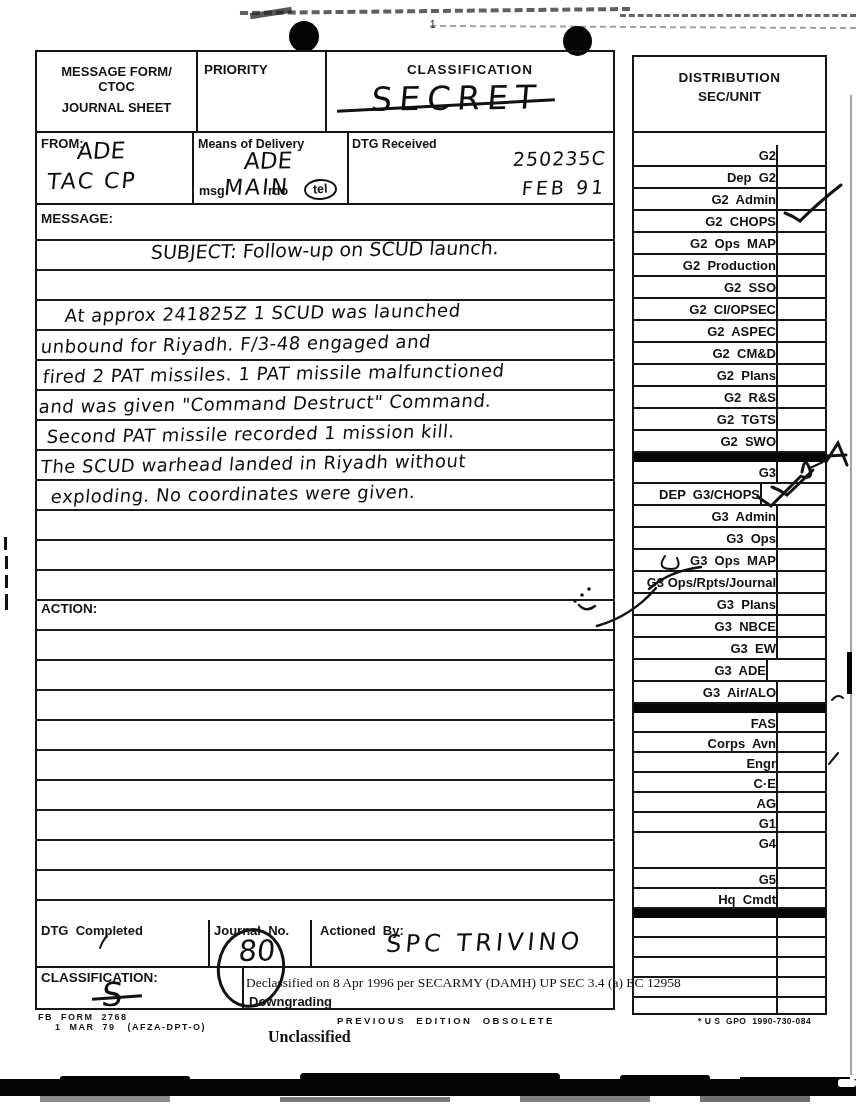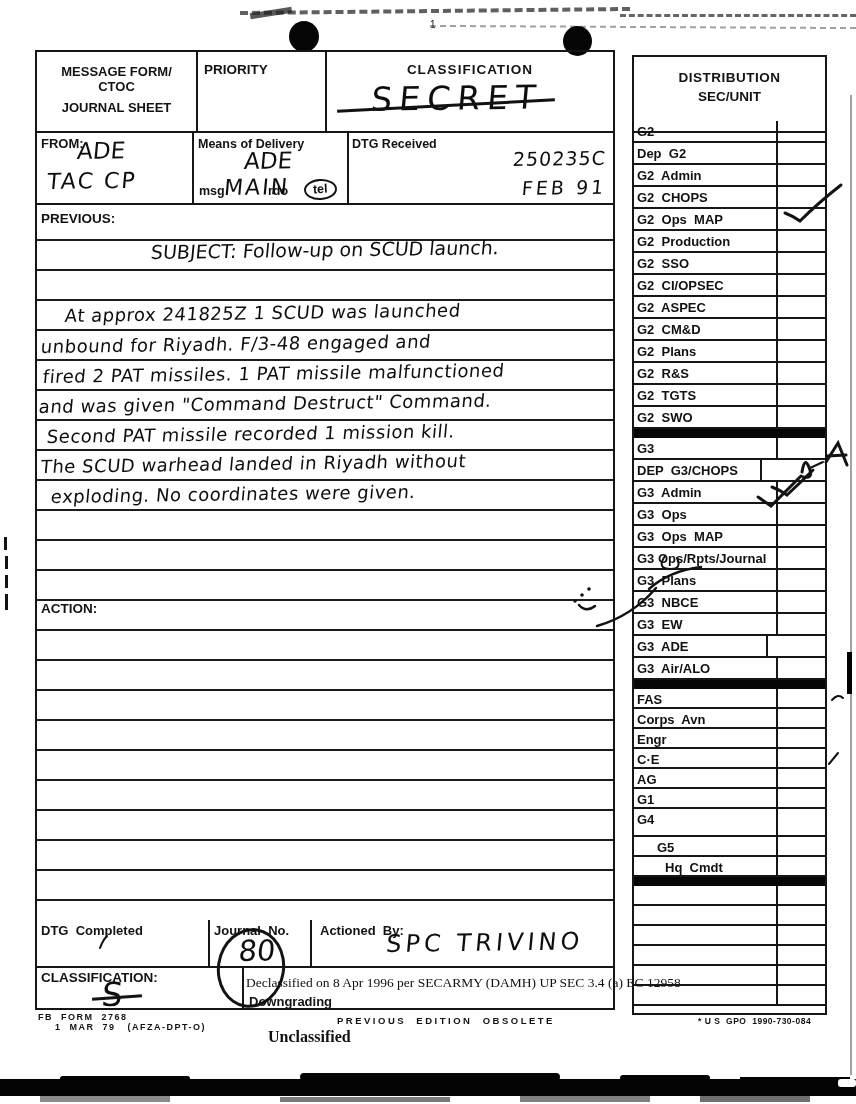--- a/index.html
+++ b/index.html
@@ -65,21 +65,21 @@
         <span class="lbl" style="position:absolute;left:4px;top:4px;font-size:12.5px;font-weight:700;">Means of Delivery</span>
         <span class="lbl" style="position:absolute;left:5px;top:51px;font-size:12.5px;">msg</span>
         <span class="lbl" style="position:absolute;left:74px;top:51px;font-size:12.5px;">rdo</span>
         <span class="lbl ellipse" style="position:absolute;left:110px;top:46px;font-size:12.5px;">tel</span>
       </div>
       <div class="cell" style="flex:1;">
         <span class="lbl" style="position:absolute;left:3px;top:4px;font-size:12.5px;">DTG Received</span>
       </div>
     </div>
 
-    <div class="lbl" style="position:absolute;left:4px;top:159px;font-size:13.5px;">PREVIOUS:</div>
+    <div class="lbl" style="position:absolute;left:4px;top:159px;font-size:13.5px;">MESSAGE:</div>
 
     <div id="ruled-lines">
         <div class="rule" style="top: 187px;"></div>
         <div class="rule" style="top: 217px;"></div>
         <div class="rule" style="top: 247px;"></div>
         <div class="rule" style="top: 277px;"></div>
         <div class="rule" style="top: 307px;"></div>
         <div class="rule" style="top: 337px;"></div>
         <div class="rule" style="top: 367px;"></div>
         <div class="rule" style="top: 397px;"></div>
@@ -148,21 +148,21 @@
   <div class="hand" style="position:absolute;left:100px;top:975px;font-size:33px;">S</div>
   <div class="abs" style="left:92px;top:996px;width:50px;height:3px;background:#131313;transform:rotate(-4deg);"></div>
 
   <div class="serif" style="position:absolute;left:246px;top:975px;font-size:13.5px;">Declassified on 8 Apr 1996 per SECARMY (DAMH) UP SEC 3.4 (a) EC 12958</div>
 
   <div class="box" style="left:632px;top:55px;width:195px;height:960px;overflow:hidden;">
     <div class="abs" style="left:0;top:0;width:191px;height:76px;border-bottom:2px solid #161616;text-align:center;padding-top:13px;">
       <div class="lbl" style="font-size:13.5px;letter-spacing:.5px;">DISTRIBUTION</div>
       <div class="lbl" style="font-size:13.5px;margin-top:4px;">SEC/UNIT</div>
     </div>
-    <div class="abs" id="dist-rows" style="left:0;top:64px;width:191px;">
+    <div class="abs" id="dist-rows" style="left:0;top:88px;width:191px;text-align:right;">
         <div class="dist-row" style="height: 22px;">
           <div class="dist-name">G2</div>
           <div class="dist-check"></div>
         </div>
         <div class="dist-row" style="height: 22px;">
           <div class="dist-name">Dep  G2</div>
           <div class="dist-check"></div>
         </div>
         <div class="dist-row" style="height: 22px;">
           <div class="dist-name">G2  Admin</div>
@@ -275,21 +275,21 @@
           <div class="dist-check"></div>
         </div>
         <div class="dist-row" style="height: 20px;">
           <div class="dist-name">AG</div>
           <div class="dist-check"></div>
         </div>
         <div class="dist-row" style="height: 20px;">
           <div class="dist-name">G1</div>
           <div class="dist-check"></div>
         </div>
-        <div class="dist-row" style="height: 28px;">
+        <div class="dist-row" style="height: 36px;">
           <div class="dist-name">G4</div>
           <div class="dist-check"></div>
         </div>
         <div class="dist-row" style="height: 20px; padding-left: 20px;">
           <div class="dist-name">G5</div>
           <div class="dist-check"></div>
         </div>
         <div class="dist-row" style="height: 20px; padding-left: 28px;">
           <div class="dist-name">Hq  Cmdt</div>
           <div class="dist-check"></div>

